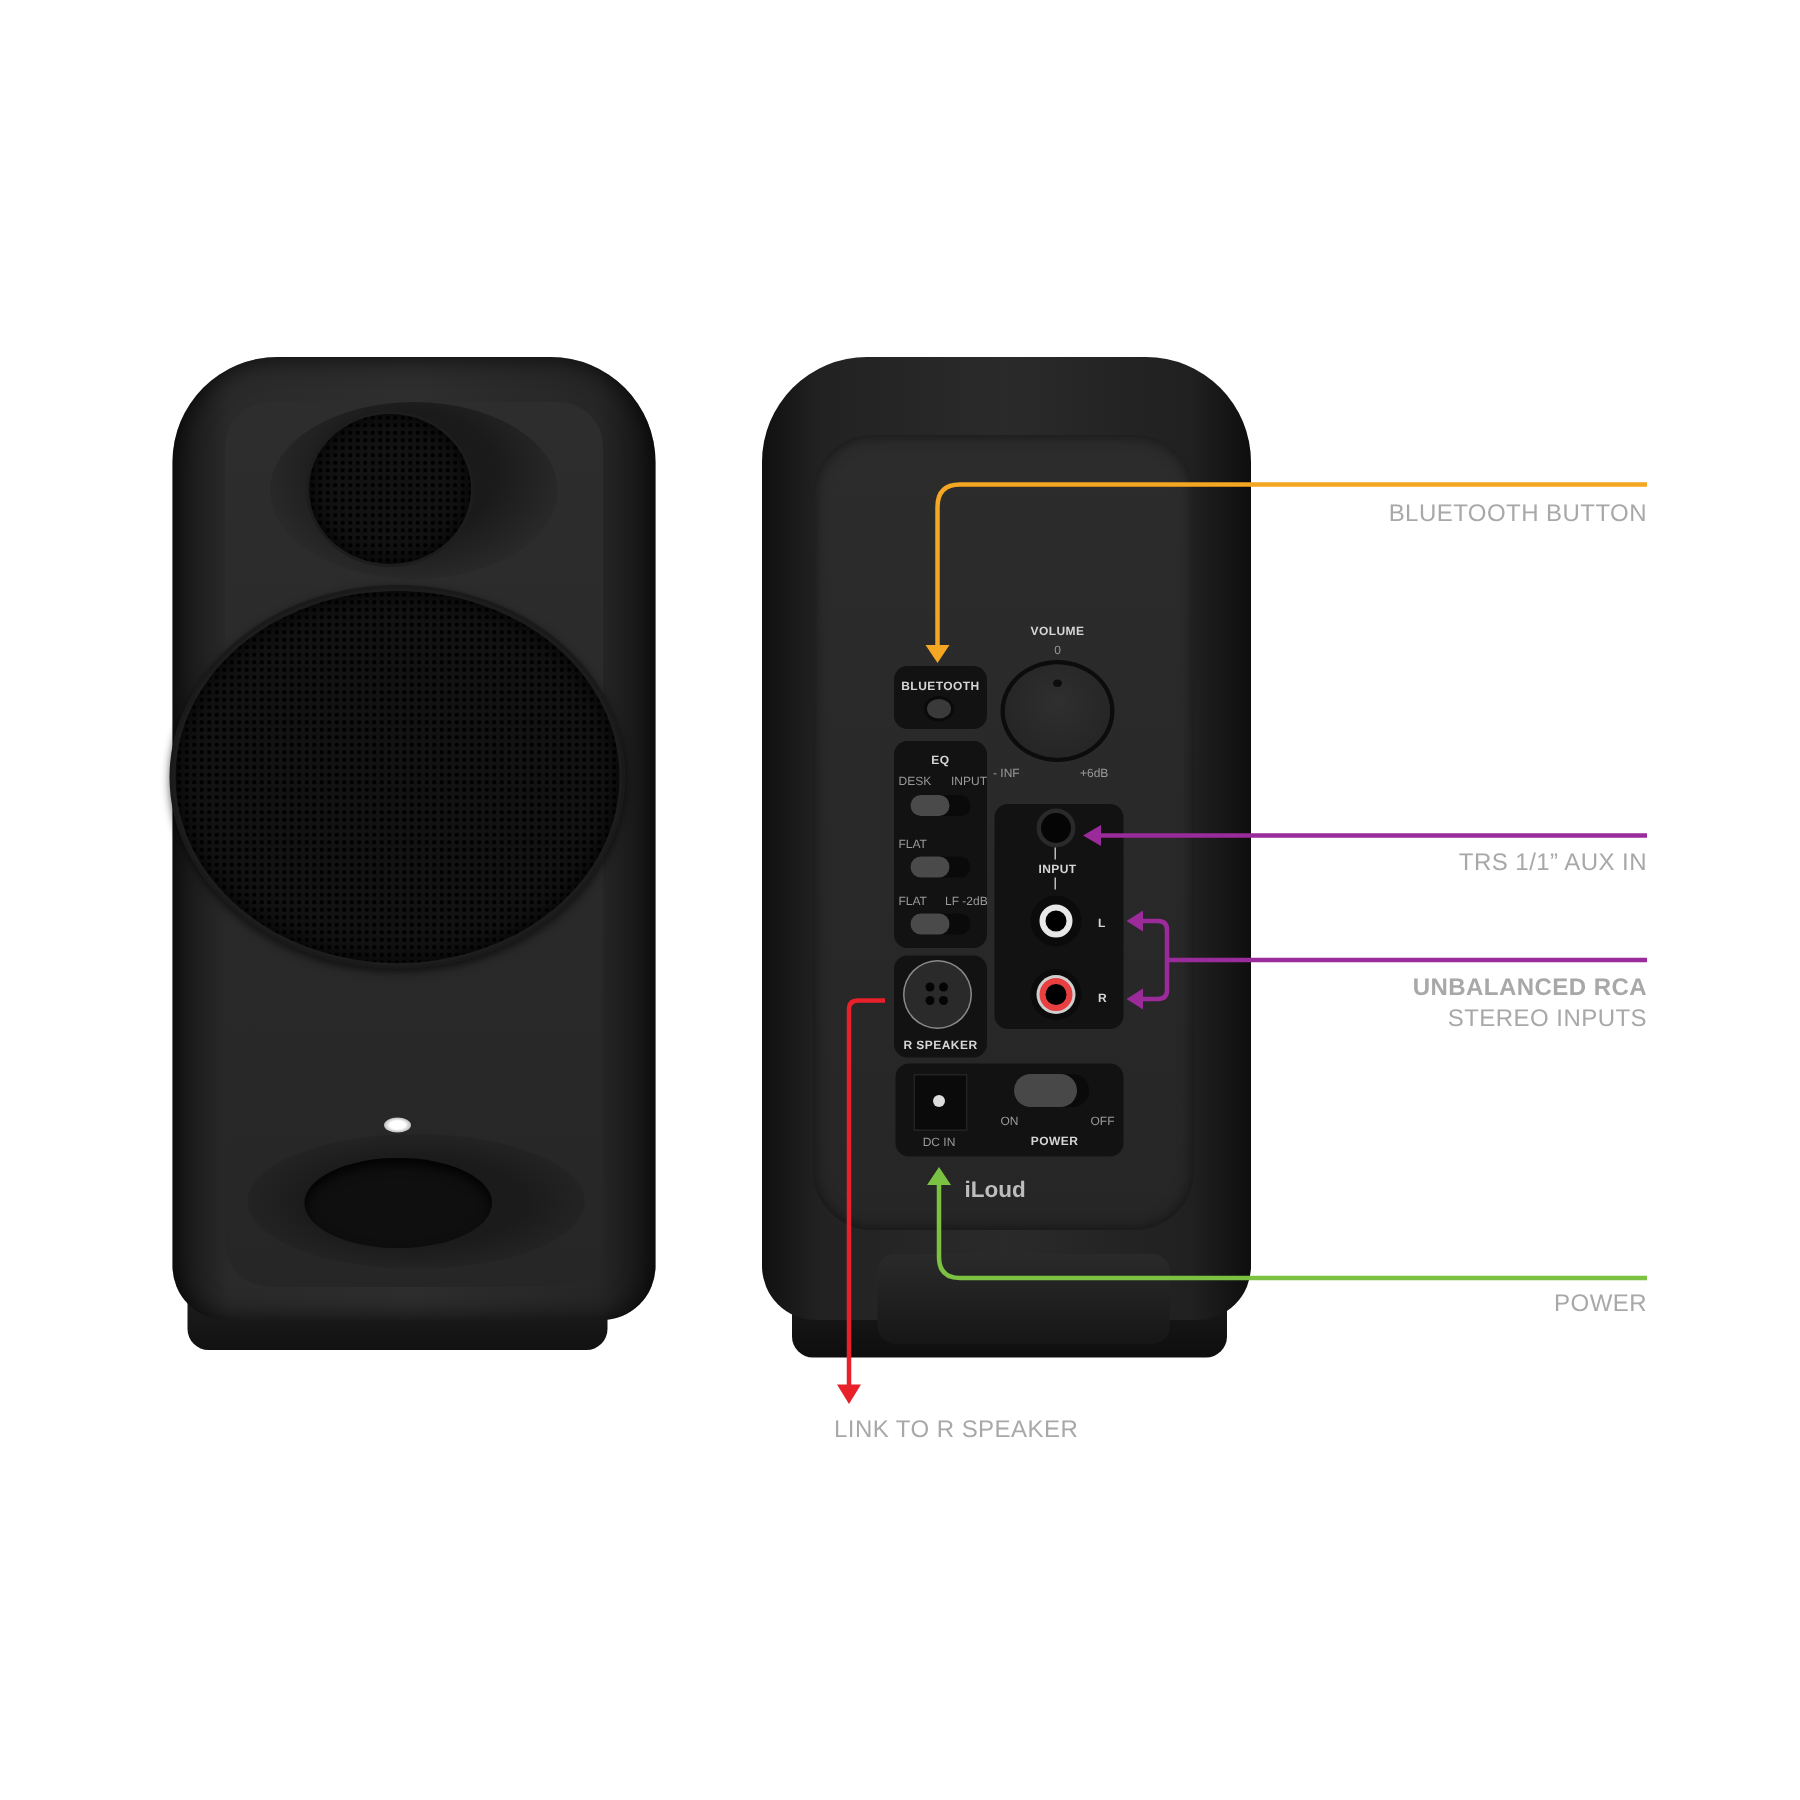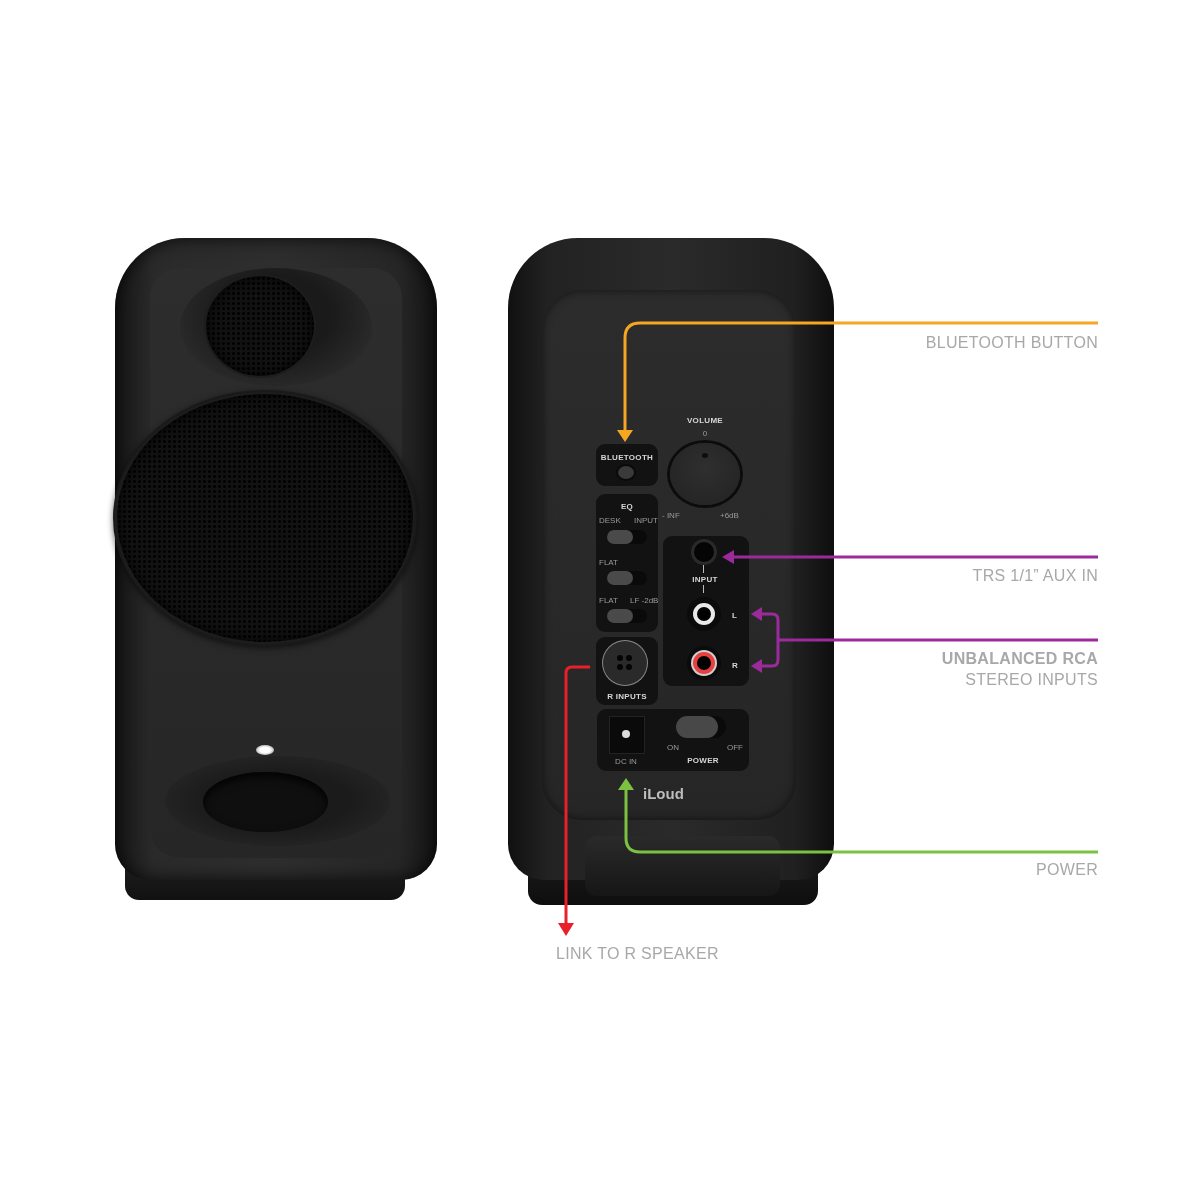--- a/index.html
+++ b/index.html
@@ -109,21 +109,21 @@
   </div>
   <div class="abs lbl" style="left:732px;top:661px;">R</div>
 
   <div class="abs plate" style="left:596px;top:637px;width:62px;height:68px;"></div>
   <div class="abs" style="left:603px;top:641px;width:44px;height:44px;border-radius:50%;background:#2a2a2a;box-shadow:0 0 0 1px #8a8a8a;">
     <div style="position:absolute;left:14px;top:14px;width:6px;height:6px;border-radius:50%;background:#050505;"></div>
     <div style="position:absolute;left:23px;top:14px;width:6px;height:6px;border-radius:50%;background:#050505;"></div>
     <div style="position:absolute;left:14px;top:23px;width:6px;height:6px;border-radius:50%;background:#050505;"></div>
     <div style="position:absolute;left:23px;top:23px;width:6px;height:6px;border-radius:50%;background:#050505;"></div>
   </div>
-  <div class="abs lbl" style="left:596px;top:692px;width:62px;">R INPUTS</div>
+  <div class="abs lbl" style="left:596px;top:692px;width:62px;">R SPEAKER</div>
 
   <div class="abs plate" style="left:597px;top:709px;width:152px;height:62px;"></div>
   <div class="abs" style="left:609px;top:716px;width:34px;height:36px;background:#0a0a0a;border:1px solid #222;">
     <div style="position:absolute;left:12px;top:13px;width:8px;height:8px;border-radius:50%;background:#ddd;"></div>
   </div>
   <div class="abs lbl-thin" style="left:609px;top:757px;width:34px;text-align:center;">DC IN</div>
   <div class="abs" style="left:676px;top:716px;width:50px;height:22px;border-radius:11px;background:#0a0a0a;">
     <div style="position:absolute;left:0;top:0;width:42px;height:22px;border-radius:11px;background:#484848;"></div>
   </div>
   <div class="abs lbl-thin" style="left:667px;top:743px;">ON</div>

